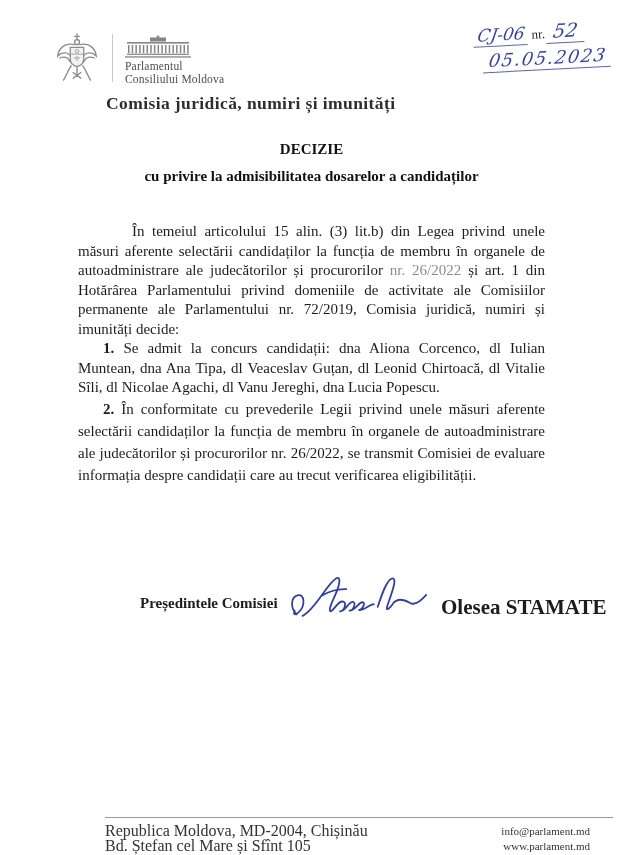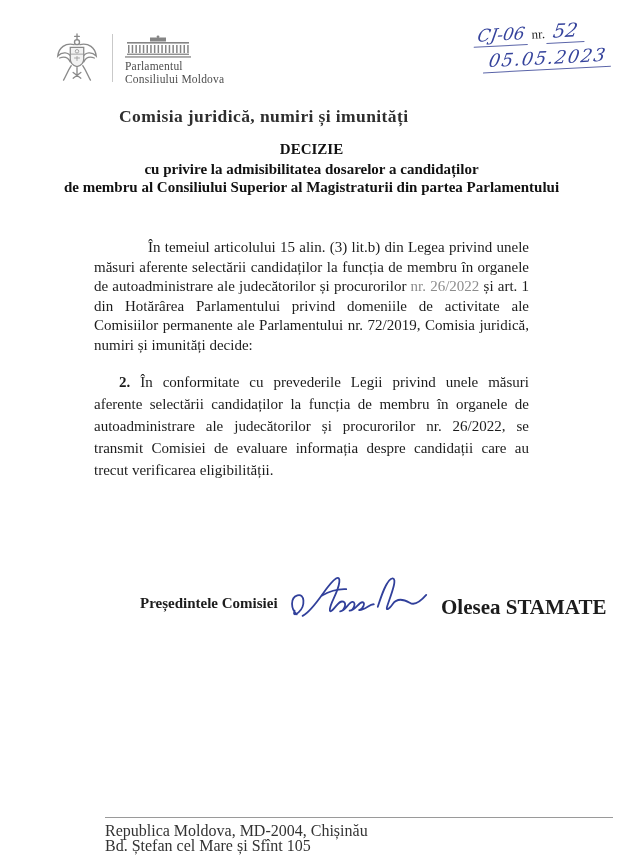--- a/index.html
+++ b/index.html
@@ -30,29 +30,29 @@
     color: #35439c;
     transform: skewX(-12deg);
     display: inline-block;
   }
   .reg-code { font-size: 17px; border-bottom: 1.5px solid #5a64a8; padding: 0 5px 1px 2px; }
   .reg-nr { font-size: 13px; color: #222; margin: 0 3px 0 2px; }
   .reg-number { font-size: 19px; border-bottom: 1.5px solid #5a64a8; padding: 0 9px 1px 5px; }
   .reg-date { font-size: 18px; letter-spacing: 1.5px; border-bottom: 1.5px solid #5a64a8; padding: 0 6px 1px 4px; margin-top: 3px; margin-left: 8px; }
 
   
-  .committee { position: absolute; left: 103px; top: 90px; font-size: 17.5px; font-weight: bold; color: #2e2e2e; letter-spacing: 0.4px; margin: 16px; }
+  .committee { position: absolute; left: 103px; top: 90px; font-size: 17.5px; font-weight: bold; color: #2e2e2e; letter-spacing: 0.4px; margin: 3px; }
 
   
   .title-block { position: absolute; left: 0; top: 140px; width: 623px; text-align: center; font-weight: bold; font-size: 15px; line-height: 18.5px; color: #111; }
-  .doc-title { margin-bottom: 1px; font-family: Liberation Serif, serif; }
+  .doc-title { margin-bottom: 8px; font-family: Liberation Serif, serif; }
 
   
   .body-text { position: absolute; left: 78px; top: 222px; width: 467px; font-size: 15px; line-height: 19.5px; text-align: justify; }
-  .body-text p { margin: 16px; }
+  .body-text p { margin: 0; }
   .p-first { text-indent: 54px; }
   .ref-muted { color: #8c8c8c; }
   .item { text-indent: 25px; }
   .item-1 { margin-top: 17px; }
   .item-2 { line-height: 22px; }
   .num { font-weight: bold; }
 
   
   .sig-role { position: absolute; left: 140px; top: 595px; font-size: 15px; font-weight: bold; }
   .sig-ink { position: absolute; left: 283px; top: 572px; width: 158px; height: 52px; transform: rotate(-4deg); }
@@ -133,38 +133,42 @@
       <span class="hw reg-number">52</span>
     </div>
     <div class="hw reg-date">05.05.2023</div>
   </div>
 
   <h1 class="committee">Comisia juridică, numiri și imunități</h1>
 
   <div class="title-block">
     <div class="doc-title">DECIZIE</div>
     <div>cu privire la admisibilitatea dosarelor a candidaților</div>
-    <div>de membru al Consiliului Superior al Magistraturii din partea Parlamentului</div>
   </div>
 
   <div class="body-text">
     <p class="p-first"><span>În temeiul articolului 15 alin. (3) lit.b) din Legea privind unele măsuri aferente selectării candidaților la funcția de membru în organele de autoadministrare ale judecătorilor și procurorilor </span><span class="ref-muted">nr. 26/2022</span><span> și art. 1 din Hotărârea Parlamentului privind domeniile de activitate ale Comisiilor permanente ale Parlamentului nr. 72/2019, Comisia juridică, numiri și imunități decide:</span></p>
+    <p class="item item-1"><span class="num">1.</span><span> Se admit la concurs candidații: dna Aliona Corcenco, dl Iulian Muntean, dna Ana Tipa, dl Veaceslav Guțan, dl Leonid Chirtoacă, dl Vitalie Sîli, dl Nicolae Agachi, dl Vanu Jereghi, dna Lucia Popescu.</span></p>
     <p class="item item-2"><span class="num">2.</span><span> În conformitate cu prevederile Legii privind unele măsuri aferente selectării candidaților la funcția de membru în organele de autoadministrare ale judecătorilor și procurorilor nr. 26/2022, se transmit Comisiei de evaluare informația despre candidații care au trecut verificarea eligibilității.</span></p>
   </div>
 
   <div class="sig-role">Președintele Comisiei</div>
   <svg class="sig-ink" viewBox="0 0 160 55">
     <g fill="none" stroke="#31409b" stroke-width="1.9" stroke-linecap="round" stroke-linejoin="round">
       <path d="M10 40 C4 34 4 22 12 20 C20 18 20 32 12 38 C8 41 6 40 8 36"></path>
       <path d="M16 42 C30 36 44 10 54 5 C60 2 58 12 50 26 C45 35 43 42 48 38 C53 34 56 28 60 30 C64 32 60 40 56 40 C62 40 66 30 70 31 C74 32 70 40 66 40 C72 40 76 32 80 32 C84 32 80 40 76 40 C82 41 88 34 92 35"></path>
       <path d="M38 22 C46 18 56 16 64 17"></path>
       <path d="M96 38 C100 28 108 8 114 9 C119 10 110 28 106 38 C104 43 107 42 112 36 C117 30 124 32 130 36 C134 39 141 36 148 29"></path>
     </g>
   </svg>
   <div class="sig-name">Olesea STAMATE</div>
 
   <div class="footer-rule"></div>
   <div class="footer-left">
     <div>Republica Moldova, MD-2004, Chișinău</div>
     <div>Bd. Ștefan cel Mare și Sfînt 105</div>
   </div>
+  <div class="footer-right">
+    <div>info@parlament.md</div>
+    <div>www.parlament.md</div>
+  </div>
 
 </div>
 
 </body></html>

